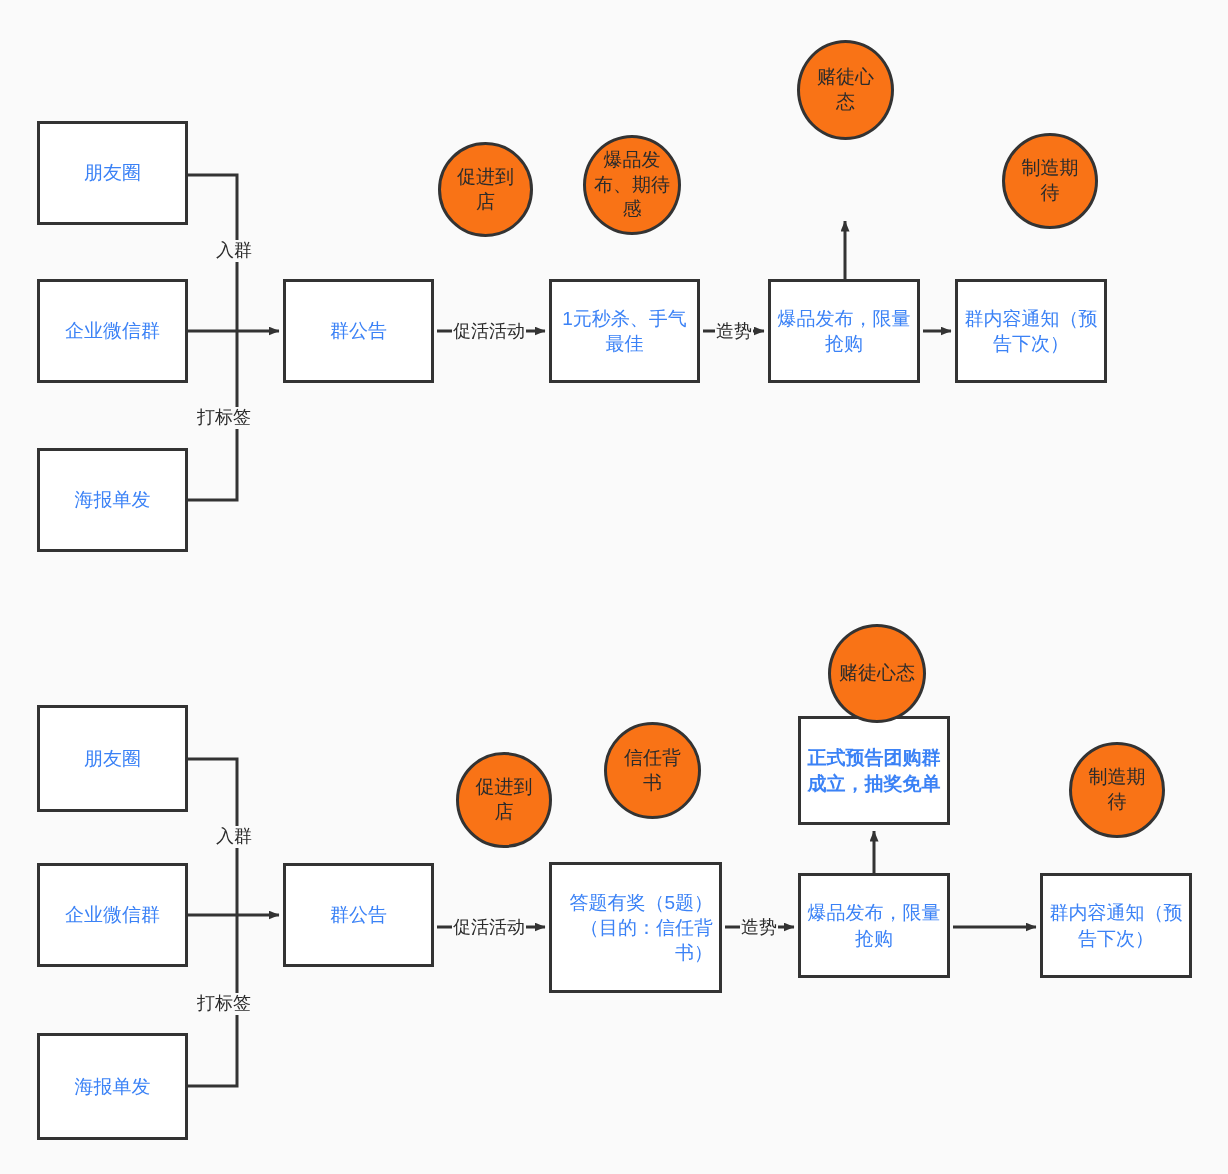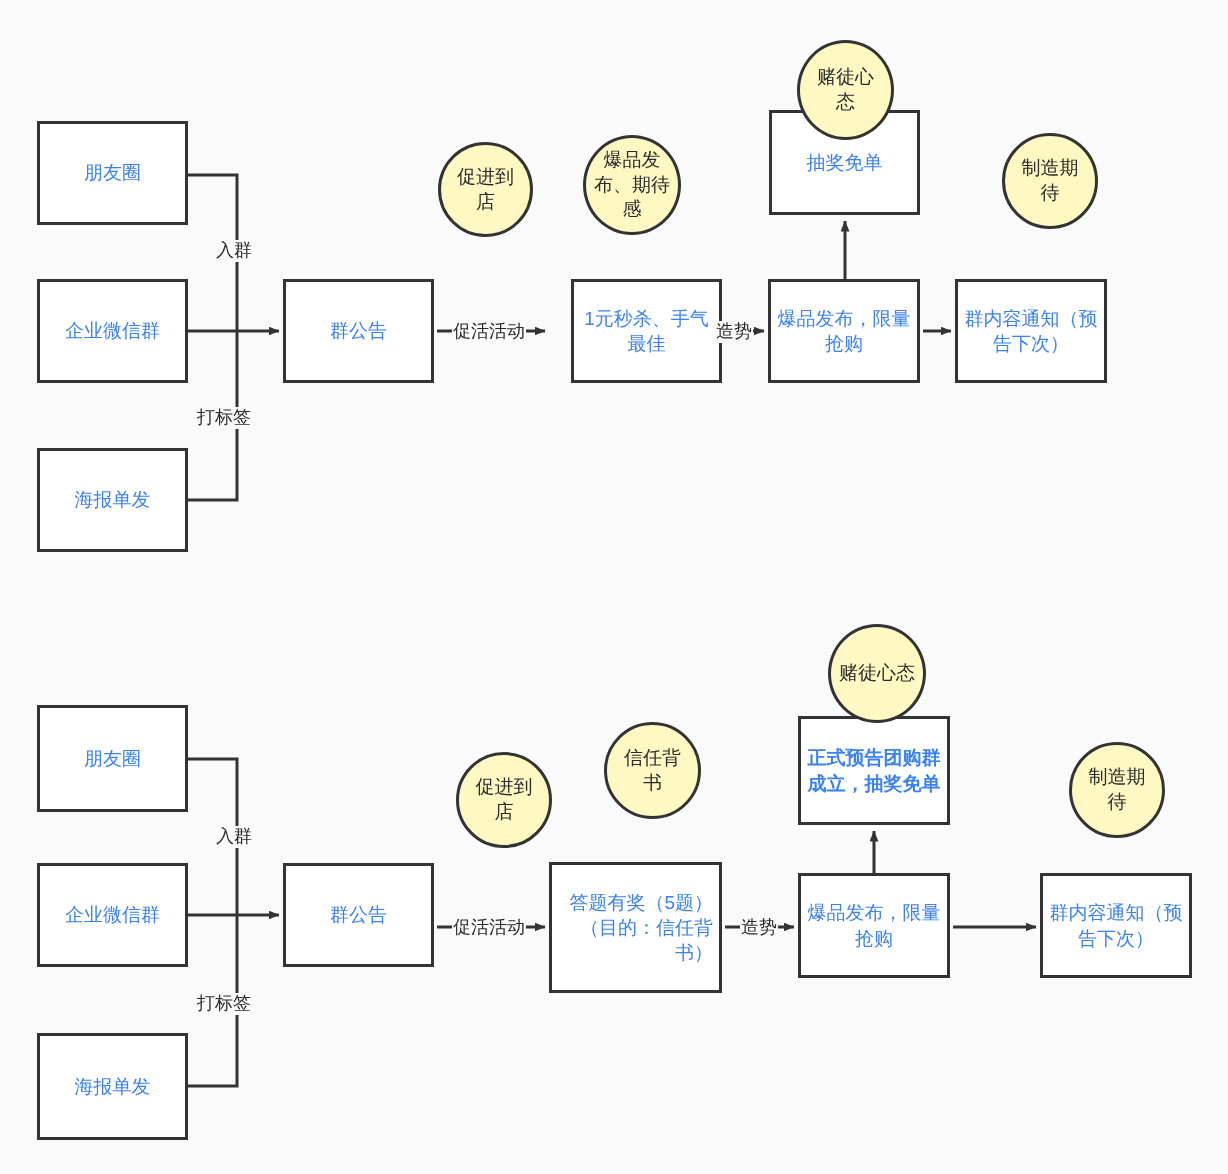--- a/index.html
+++ b/index.html
@@ -38,21 +38,21 @@
     text-align: center;
     color: #3b82f6;
     font-size: 19px;
     line-height: 1.32;
     padding: 14px 6px;
     z-index: 3;
   }
   .ellipse {
     position: absolute;
     box-sizing: border-box;
-    background: #fef9c3;
+    background: #f97316;
     border: 3px solid #333333;
     border-radius: 50%;
     display: flex;
     align-items: center;
     justify-content: center;
     text-align: center;
     color: #2b2b2b;
     font-size: 19px;
     line-height: 1.3;
     padding: 2px 8px;
@@ -105,25 +105,24 @@
   </svg>
 
   <div class="node" style="left:37px; top:121px; width:151px; height:104px;">朋友圈</div>
 
   <div class="node" style="left:37px; top:279px; width:151px; height:104px;">企业微信群</div>
 
   <div class="node" style="left:37px; top:448px; width:151px; height:104px;">海报单发</div>
 
   <div class="node" style="left:283px; top:279px; width:151px; height:104px;">群公告</div>
 
-  <div class="node" style="left:549px; top:279px; width:151px; height:104px;margin-left:22px;">1元秒杀、手气最佳</div>
+  <div class="node" style="left:549px; top:279px; width:151px; height:104px;">1元秒杀、手气最佳</div>
 
   <div class="node" style="left:768px; top:279px; width:152px; height:104px;">爆品发布，限量抢购</div>
 
-  <div class="node" style="left:769px; top:110px; width:151px; height:105px;">抽奖免单</div>
 
   <div class="node" style="left:955px; top:279px; width:152px; height:104px;">群内容通知（预告下次）</div>
 
   <div class="ellipse" style="left:438px; top:142px; width:95px; height:95px;">促进到店</div>
 
   <div class="ellipse" style="left:583px; top:135px; width:98px; height:100px;">爆品发布、期待感</div>
 
   <div class="ellipse" style="left:797px; top:40px; width:97px; height:100px;">赌徒心态</div>
 
   <div class="ellipse" style="left:1002px; top:133px; width:96px; height:96px;">制造期待</div>

